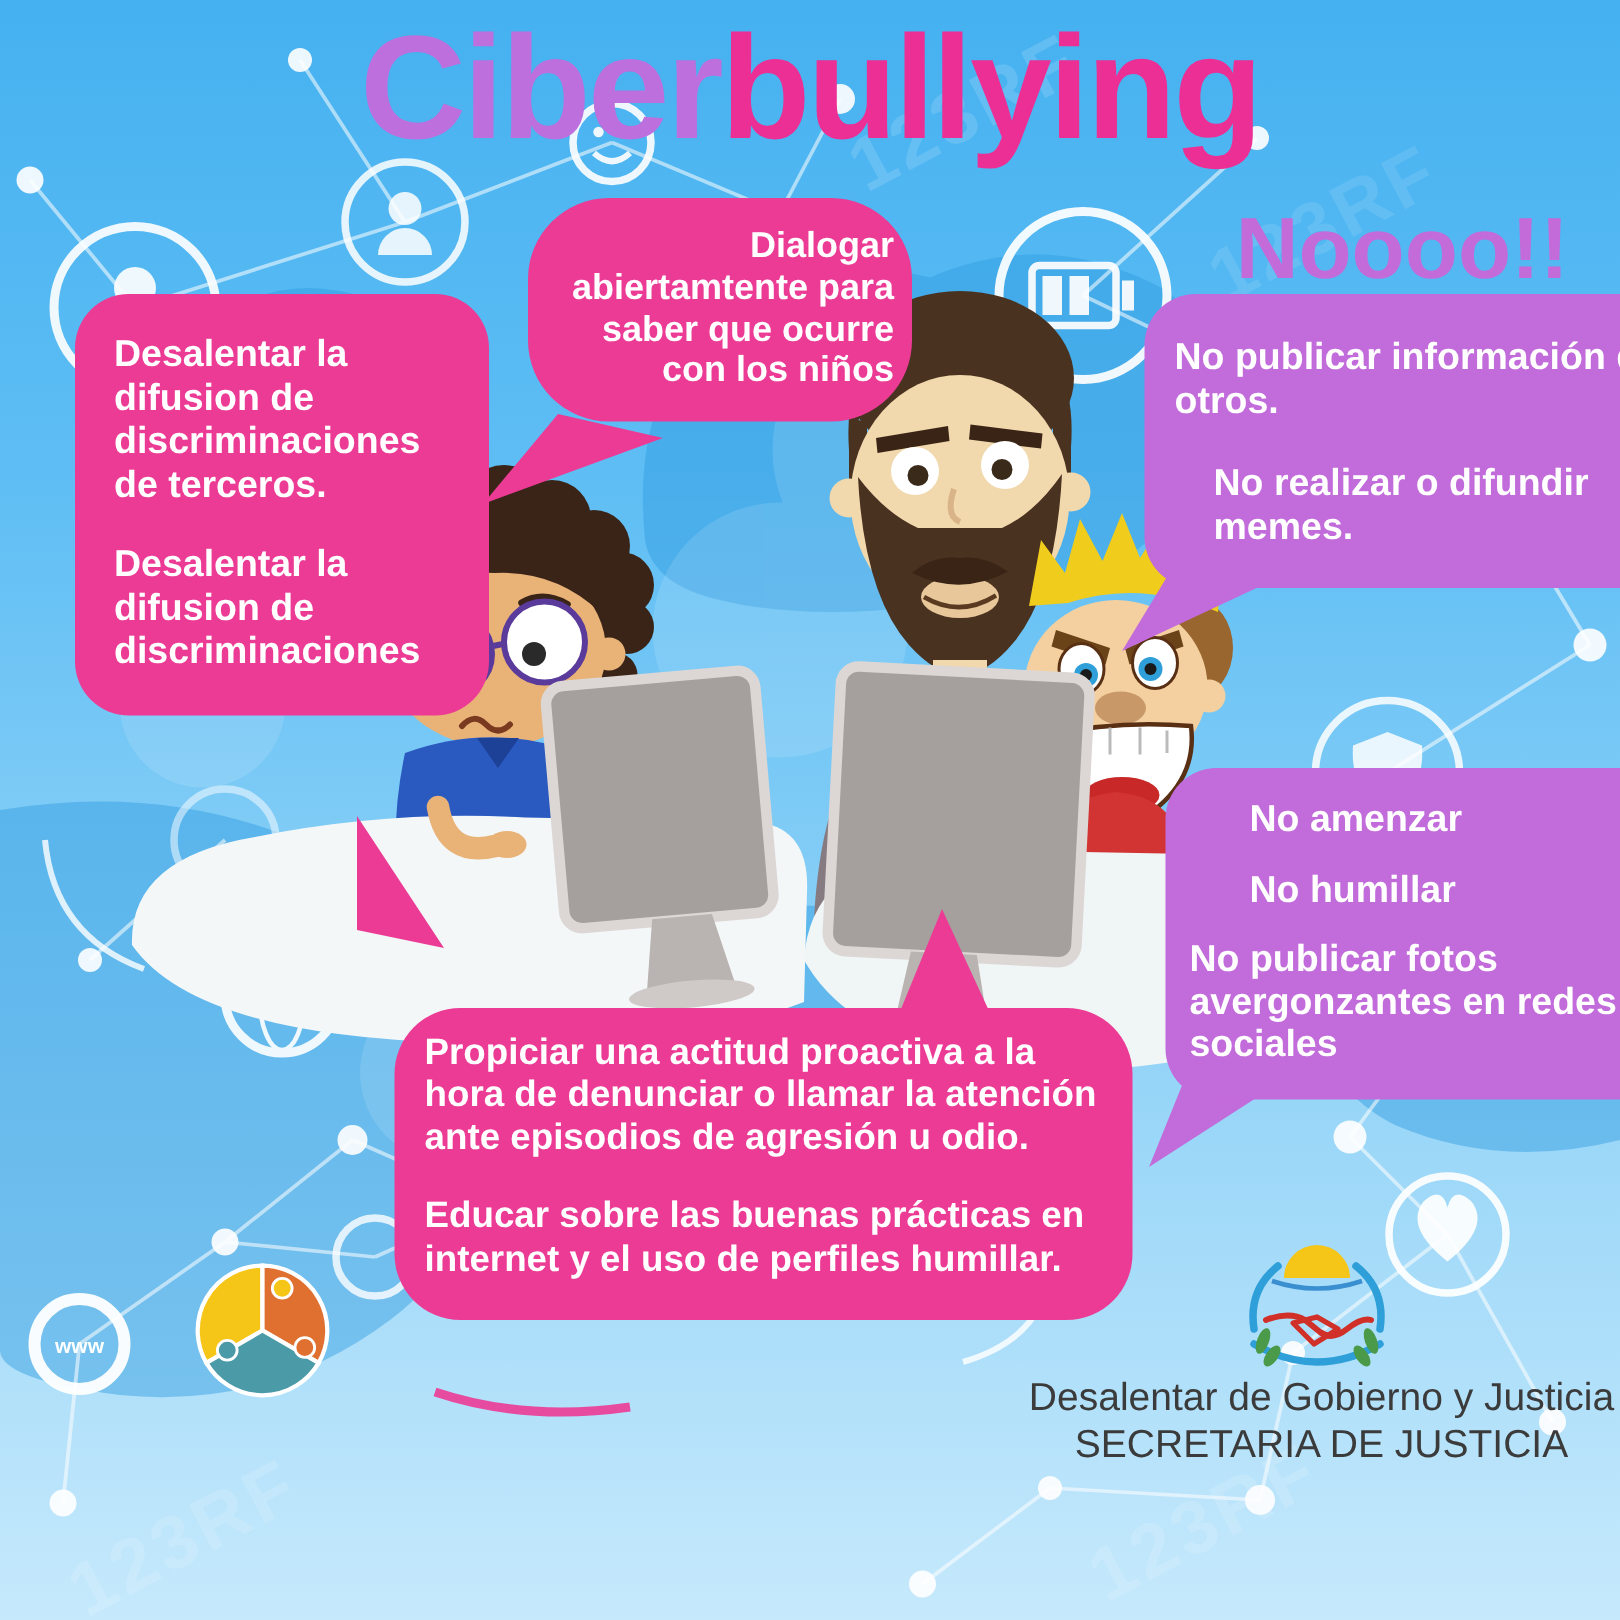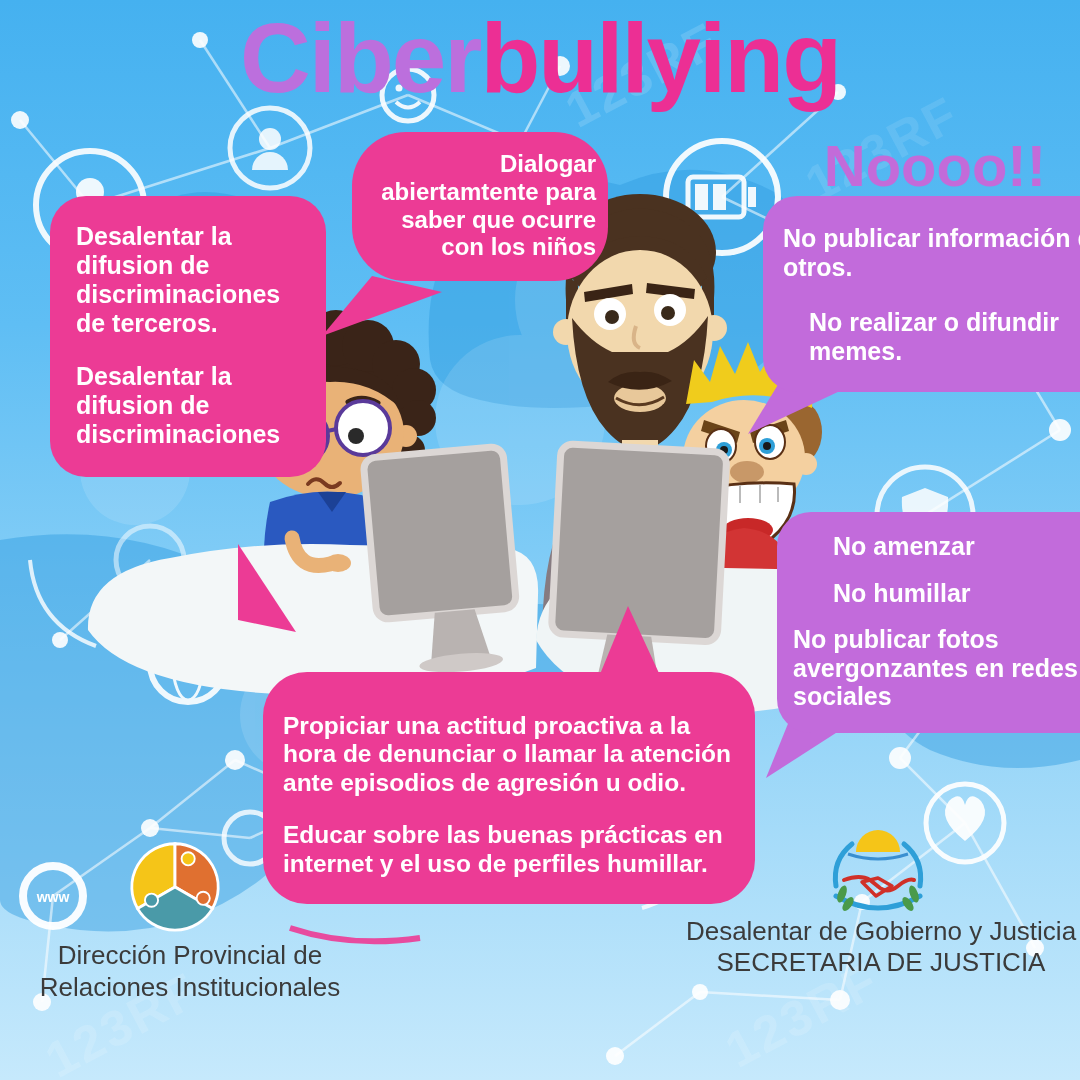--- a/index.html
+++ b/index.html
@@ -28,21 +28,21 @@
   .bubble-dialogar{left:352px;top:132px;width:226px;border-radius:54px;
                padding:18px 12px 20px 18px;font-size:24px;text-align:right;}
   .bubble-right-top{left:763px;top:196px;width:333px;border-radius:34px;
                padding:28px 14px 26px 20px;font-size:25px;}
   .bubble-right-top p + p{margin-top:26px;padding-left:26px;}
   .bubble-right-bottom{left:777px;top:512px;width:319px;border-radius:34px;
                padding:20px 12px 22px 16px;font-size:25px;line-height:1.14;}
   .bubble-right-bottom p + p{margin-top:18px;}
   .bubble-right-bottom .indent{padding-left:40px;}
   .bubble-bottom{left:263px;top:672px;width:458px;border-radius:44px;
-               padding:40px 14px 26px 20px;font-size:24.5px;}
+               padding:16px 14px 26px 20px;font-size:24.5px;}
   .tails{z-index:5;}
   .scene{z-index:2;}
   .bg{z-index:0;}
   .wm-layer{z-index:1;}
   .top-layer{z-index:7;}
   .footer-text{position:absolute;color:#3B3B3B;text-align:center;z-index:7;}
   .footer-left-text{left:18px;top:940px;width:344px;font-size:26px;line-height:1.22;}
   .footer-right-text{left:682px;top:916px;width:398px;font-size:26px;line-height:1.2;}
   .logo{position:absolute;z-index:7;}
   .puzzle-logo{left:128px;top:840px;width:94px;height:94px;}
@@ -304,24 +304,20 @@
 
   <svg class="logo puzzle-logo" viewBox="0 0 100 100">
     <circle cx="50" cy="50" r="49" fill="#FFFFFF" opacity="0.0"></circle>
     <path d="M50,50 L50,4 A46,46 0 0 0 10.2,73 Z" fill="#F5C518" stroke="#FFFFFF" stroke-width="3"></path>
     <path d="M50,50 L50,4 A46,46 0 0 1 89.8,73 Z" fill="#E07030" stroke="#FFFFFF" stroke-width="3"></path>
     <path d="M50,50 L10.2,73 A46,46 0 0 0 89.8,73 Z" fill="#4A9AA8" stroke="#FFFFFF" stroke-width="3"></path>
     <circle cx="64" cy="20" r="7" fill="#F5C518" stroke="#FFFFFF" stroke-width="2"></circle>
     <circle cx="80" cy="62" r="7" fill="#E07030" stroke="#FFFFFF" stroke-width="2"></circle>
     <circle cx="25" cy="64" r="7" fill="#4A9AA8" stroke="#FFFFFF" stroke-width="2"></circle>
   </svg>
-  <div class="footer-text footer-left-text">
-    <div>Dirección Provincial de</div>
-    <div>Relaciones Institucionales</div>
-  </div>
 
   <svg class="logo emblem-logo" viewBox="0 0 120 104">
     <path d="M38,28 A22,22 0 0 1 82,28 Z" fill="#F5C518"></path>
     <path d="M30,30 Q60,40 90,30" stroke="#3A8FD0" stroke-width="3" fill="none"></path>
     <path d="M34,20 Q14,36 18,62" stroke="#2E9FD8" stroke-width="5" fill="none" stroke-linecap="round"></path>
     <path d="M86,20 Q106,36 102,62" stroke="#2E9FD8" stroke-width="5" fill="none" stroke-linecap="round"></path>
     <path d="M18,72 Q60,96 102,72" stroke="#2E9FD8" stroke-width="5" fill="none" stroke-linecap="round"></path>
     <ellipse cx="24" cy="70" rx="4" ry="9" fill="#4A9A4A" transform="rotate(20 24 70)"></ellipse>
     <ellipse cx="30" cy="80" rx="4" ry="8" fill="#4A9A4A" transform="rotate(35 30 80)"></ellipse>
     <ellipse cx="96" cy="70" rx="4" ry="9" fill="#4A9A4A" transform="rotate(-20 96 70)"></ellipse>

